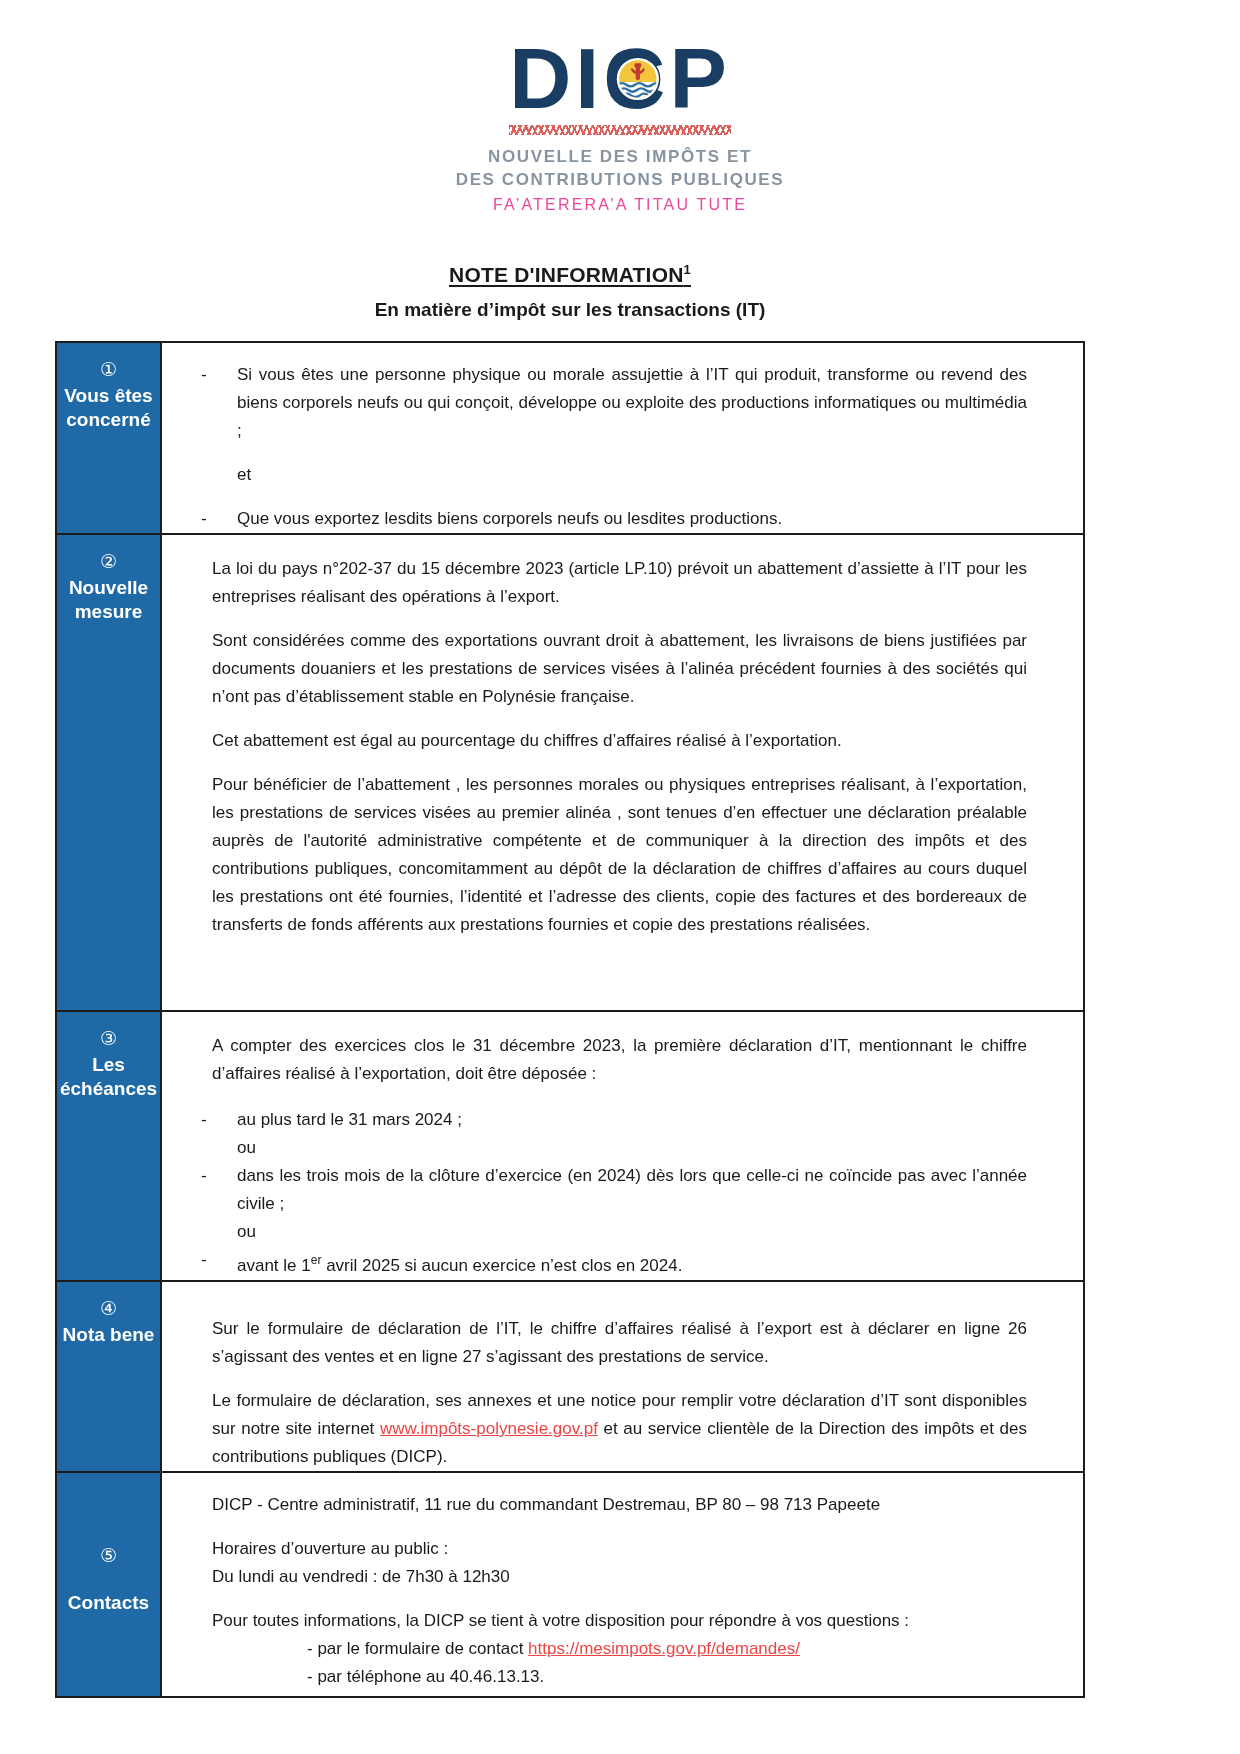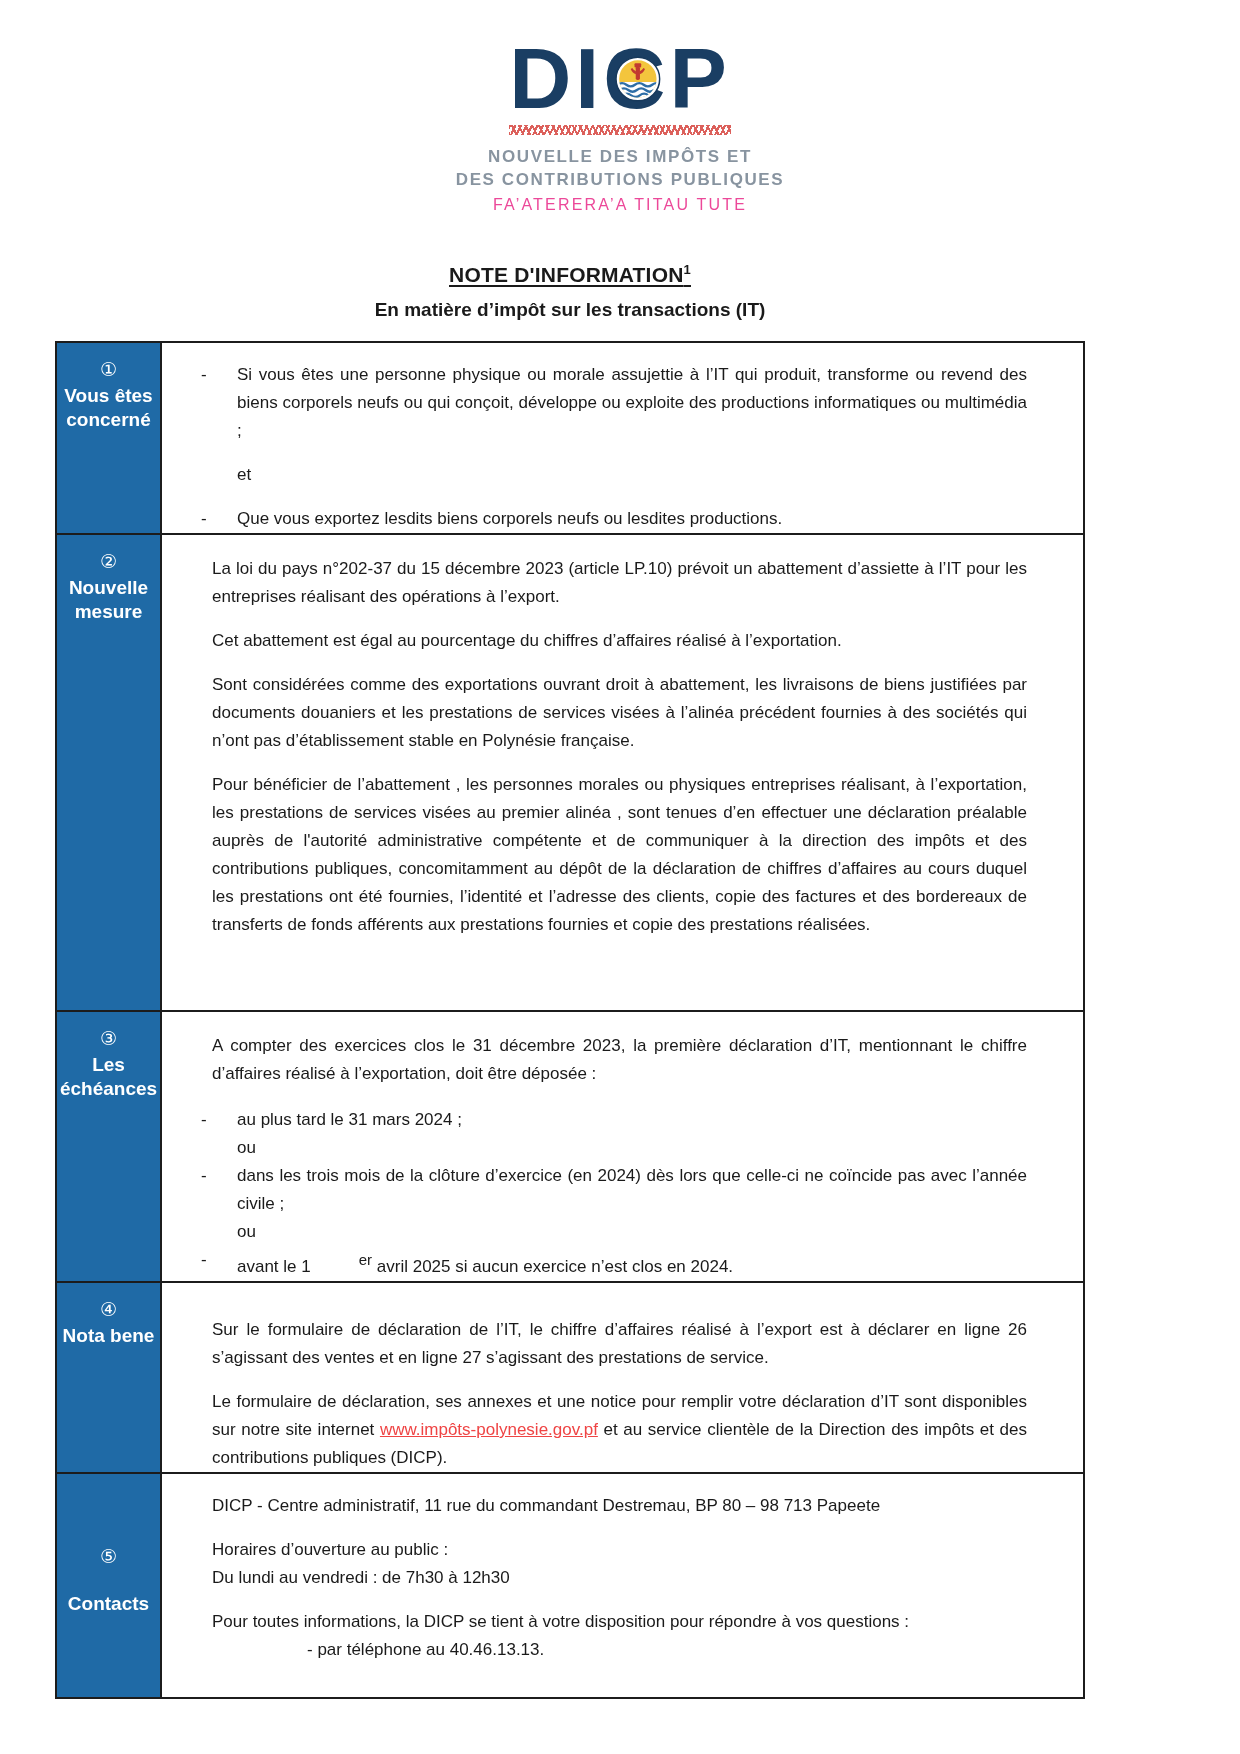--- a/index.html
+++ b/index.html
@@ -60,21 +60,21 @@
   .bullet .dash { text-align: left; padding-left: 4px; }
   .bullet .b-text { text-align: justify; }
   .indent40 { margin-left: 40px; }
   .indent110 { margin-left: 110px; }
   .r1 { min-height: 138px; } .r1 .t-cell { padding-top: 18px; }
   .r2 { min-height: 477px; } .r2 .t-cell { padding-top: 20px; }
   .r3 { min-height: 237px; } .r3 .t-cell { padding-top: 20px; }
   .r4 { min-height: 157px; } .r4 .t-cell { padding-top: 33px; }
   .r5 { min-height: 225px; } .r5 .t-cell { padding-top: 18px; }
   .t-cell a { color: #ef4444; }
-  sup.sm { font-size: 15px; margin-left: 48px; }
+  sup.sm { font-size: 12px; }
 </style>
 </head>
 <body>
 
 <div class="page">
 
   <div class="logo-block">
     <div class="logo-acronym">
       <span class="lt">D</span><span class="lt">I</span><span class="lt lt-c"><span>C</span><svg class="emblem" viewBox="0 0 48 48" width="46" height="46" aria-hidden="true">
           <defs>
@@ -131,22 +131,22 @@
       </div>
     </div>
 
     <div class="t-row r2">
       <div class="t-label">
         <span class="row-num">②</span>
         <span class="row-title">Nouvelle mesure</span>
       </div>
       <div class="t-cell">
         <p>La loi du pays n°202-37 du 15 décembre 2023 (article LP.10) prévoit un abattement d’assiette à l’IT pour les entreprises réalisant des opérations à l’export.</p>
+        <p class="sp">Sont considérées comme des exportations ouvrant droit à abattement, les livraisons de biens justifiées par documents douaniers et les prestations de services visées à l’alinéa précédent fournies à des sociétés qui n’ont pas d’établissement stable en Polynésie française.</p>
         <p class="sp">Cet abattement est égal au pourcentage du chiffres d’affaires réalisé à l’exportation.</p>
-        <p class="sp">Sont considérées comme des exportations ouvrant droit à abattement, les livraisons de biens justifiées par documents douaniers et les prestations de services visées à l’alinéa précédent fournies à des sociétés qui n’ont pas d’établissement stable en Polynésie française.</p>
         <p class="sp">Pour bénéficier de l’abattement , les personnes morales ou physiques entreprises réalisant, à l’exportation, les prestations de services visées au premier alinéa , sont tenues d’en effectuer une déclaration préalable auprès de l'autorité administrative compétente et de communiquer à la direction des impôts et des contributions publiques, concomitamment au dépôt de la déclaration de chiffres d’affaires au cours duquel les prestations ont été fournies, l’identité et l’adresse des clients, copie des factures et des bordereaux de transferts de fonds afférents aux prestations fournies et copie des prestations réalisées.</p>
       </div>
     </div>
 
     <div class="t-row r3">
       <div class="t-label">
         <span class="row-num">③</span>
         <span class="row-title">Les échéances</span>
       </div>
       <div class="t-cell">
@@ -182,19 +182,20 @@
     <div class="t-row r5">
       <div class="t-label center">
         <span class="row-num">⑤</span>
         <span class="row-title">Contacts</span>
       </div>
       <div class="t-cell">
         <p>DICP - Centre administratif, 11 rue du commandant Destremau, BP 80 – 98 713 Papeete</p>
         <p class="sp">Horaires d’ouverture au public :</p>
         <p>Du lundi au vendredi : de 7h30 à 12h30</p>
         <p class="sp">Pour toutes informations, la DICP se tient à votre disposition pour répondre à vos questions :</p>
+        <div class="indent110"><span>- par le formulaire de contact </span><a href="#">https://mesimpots.gov.pf/demandes/</a></div>
         <div class="indent110">- par téléphone au 40.46.13.13.</div>
       </div>
     </div>
 
   </div>
 
 </div>
 
 </body></html>

